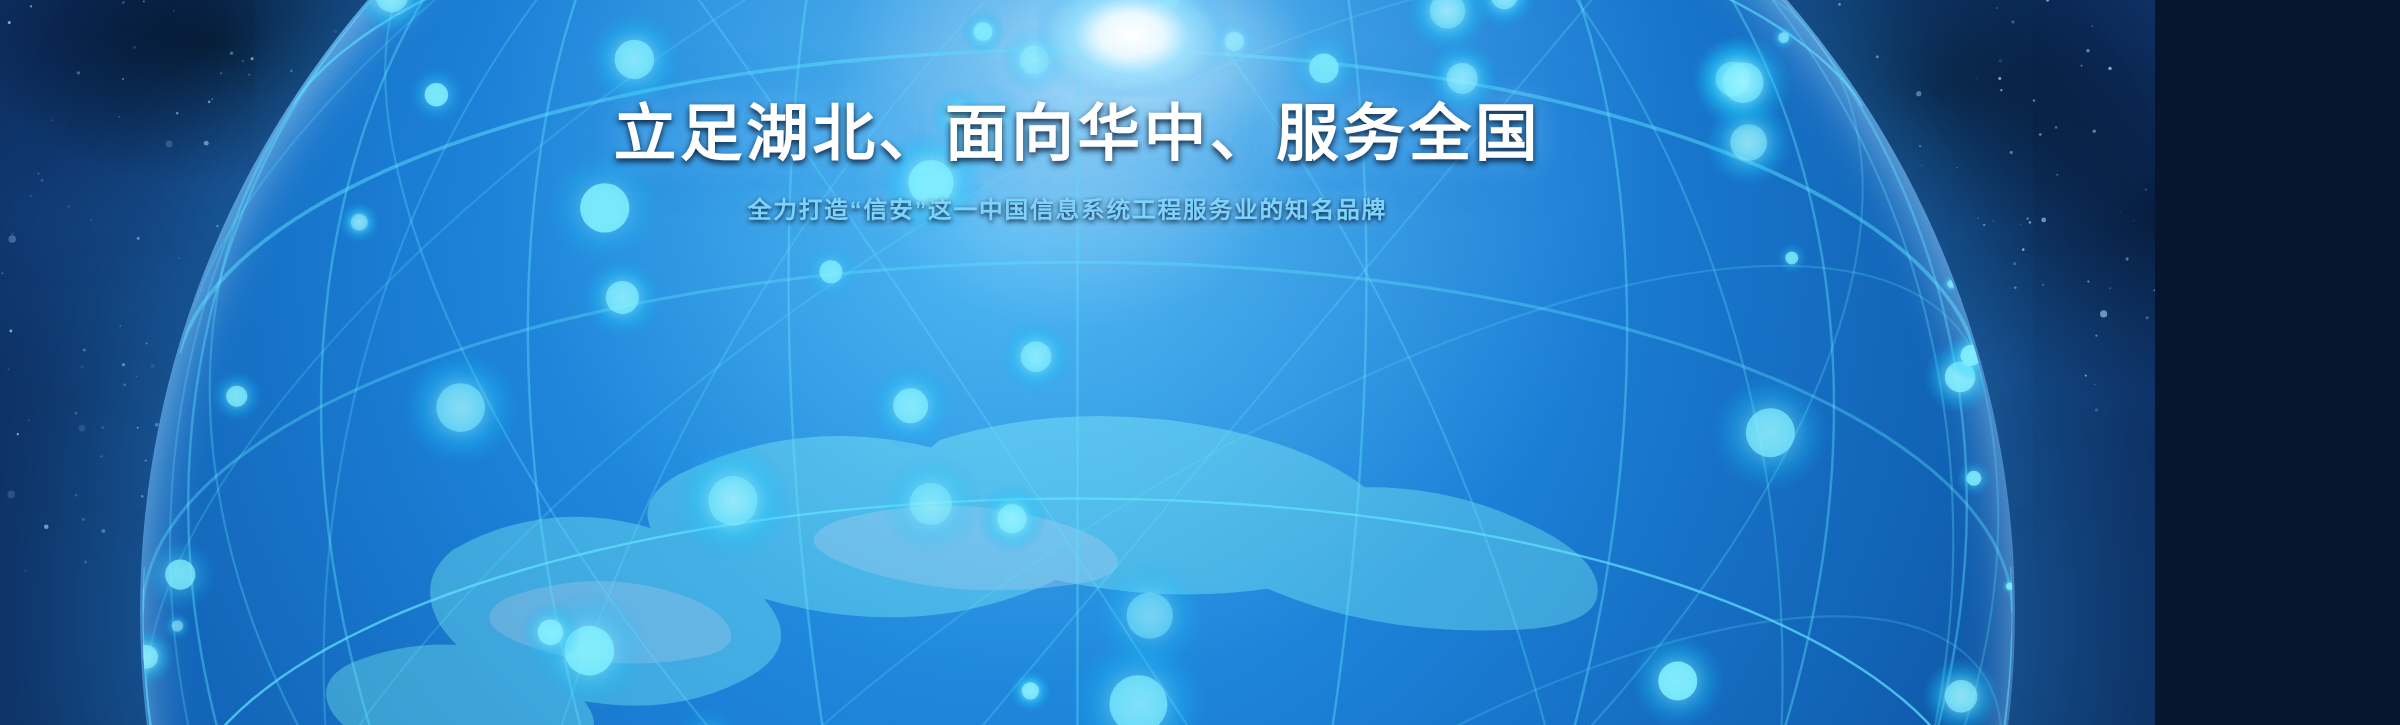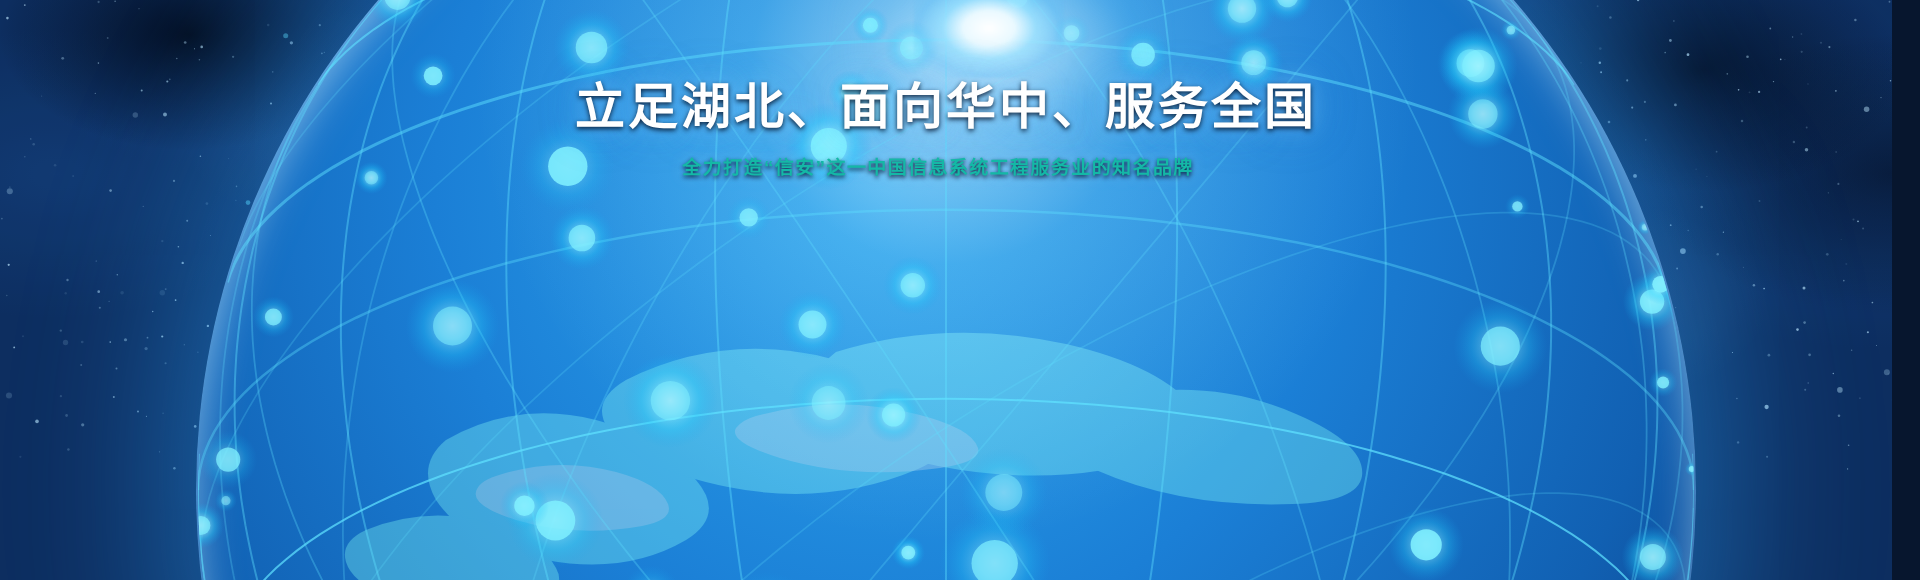--- a/index.html
+++ b/index.html
@@ -1,21 +1,21 @@
 <!DOCTYPE html>
 <html lang="zh-CN"><head>
 <meta charset="utf-8">
 <title>Banner</title>
 <style>
   html,body{margin:0;padding:0;background:#07162e;}
   body{font-family:"Liberation Sans","DejaVu Sans",sans-serif;}
 
   .banner{
     position:relative;
-    width:1892px;
+    width:1724px;
     height:580px;
     overflow:hidden;
     background:#0b2a5e;
   }
 
   
   .bg-base{
     position:absolute; inset:0;
     background:
       radial-gradient(ellipse 900px 520px at 36% 18%, #1c5aa8 0%, rgba(28,90,168,0) 62%),
@@ -129,21 +129,21 @@
       0 2px 5px rgba(2,16,40,.92),
       0 0 22px rgba(140,205,255,.55),
       0 0 46px rgba(70,160,240,.35);
     white-space:nowrap;
   }
   .subline{
     margin:16px 16px 0 0;
     font-size:19px;
     font-weight:bold;
     letter-spacing:1.4px;
-    color:#14b8a6;
+    color:#7dd3fc;
     text-shadow:
       0 2px 4px rgba(2,16,40,.9),
       0 0 16px rgba(140,205,255,.45);
     white-space:nowrap;
   }
 </style>
 </head>
 <body>
 
 <div class="banner">

